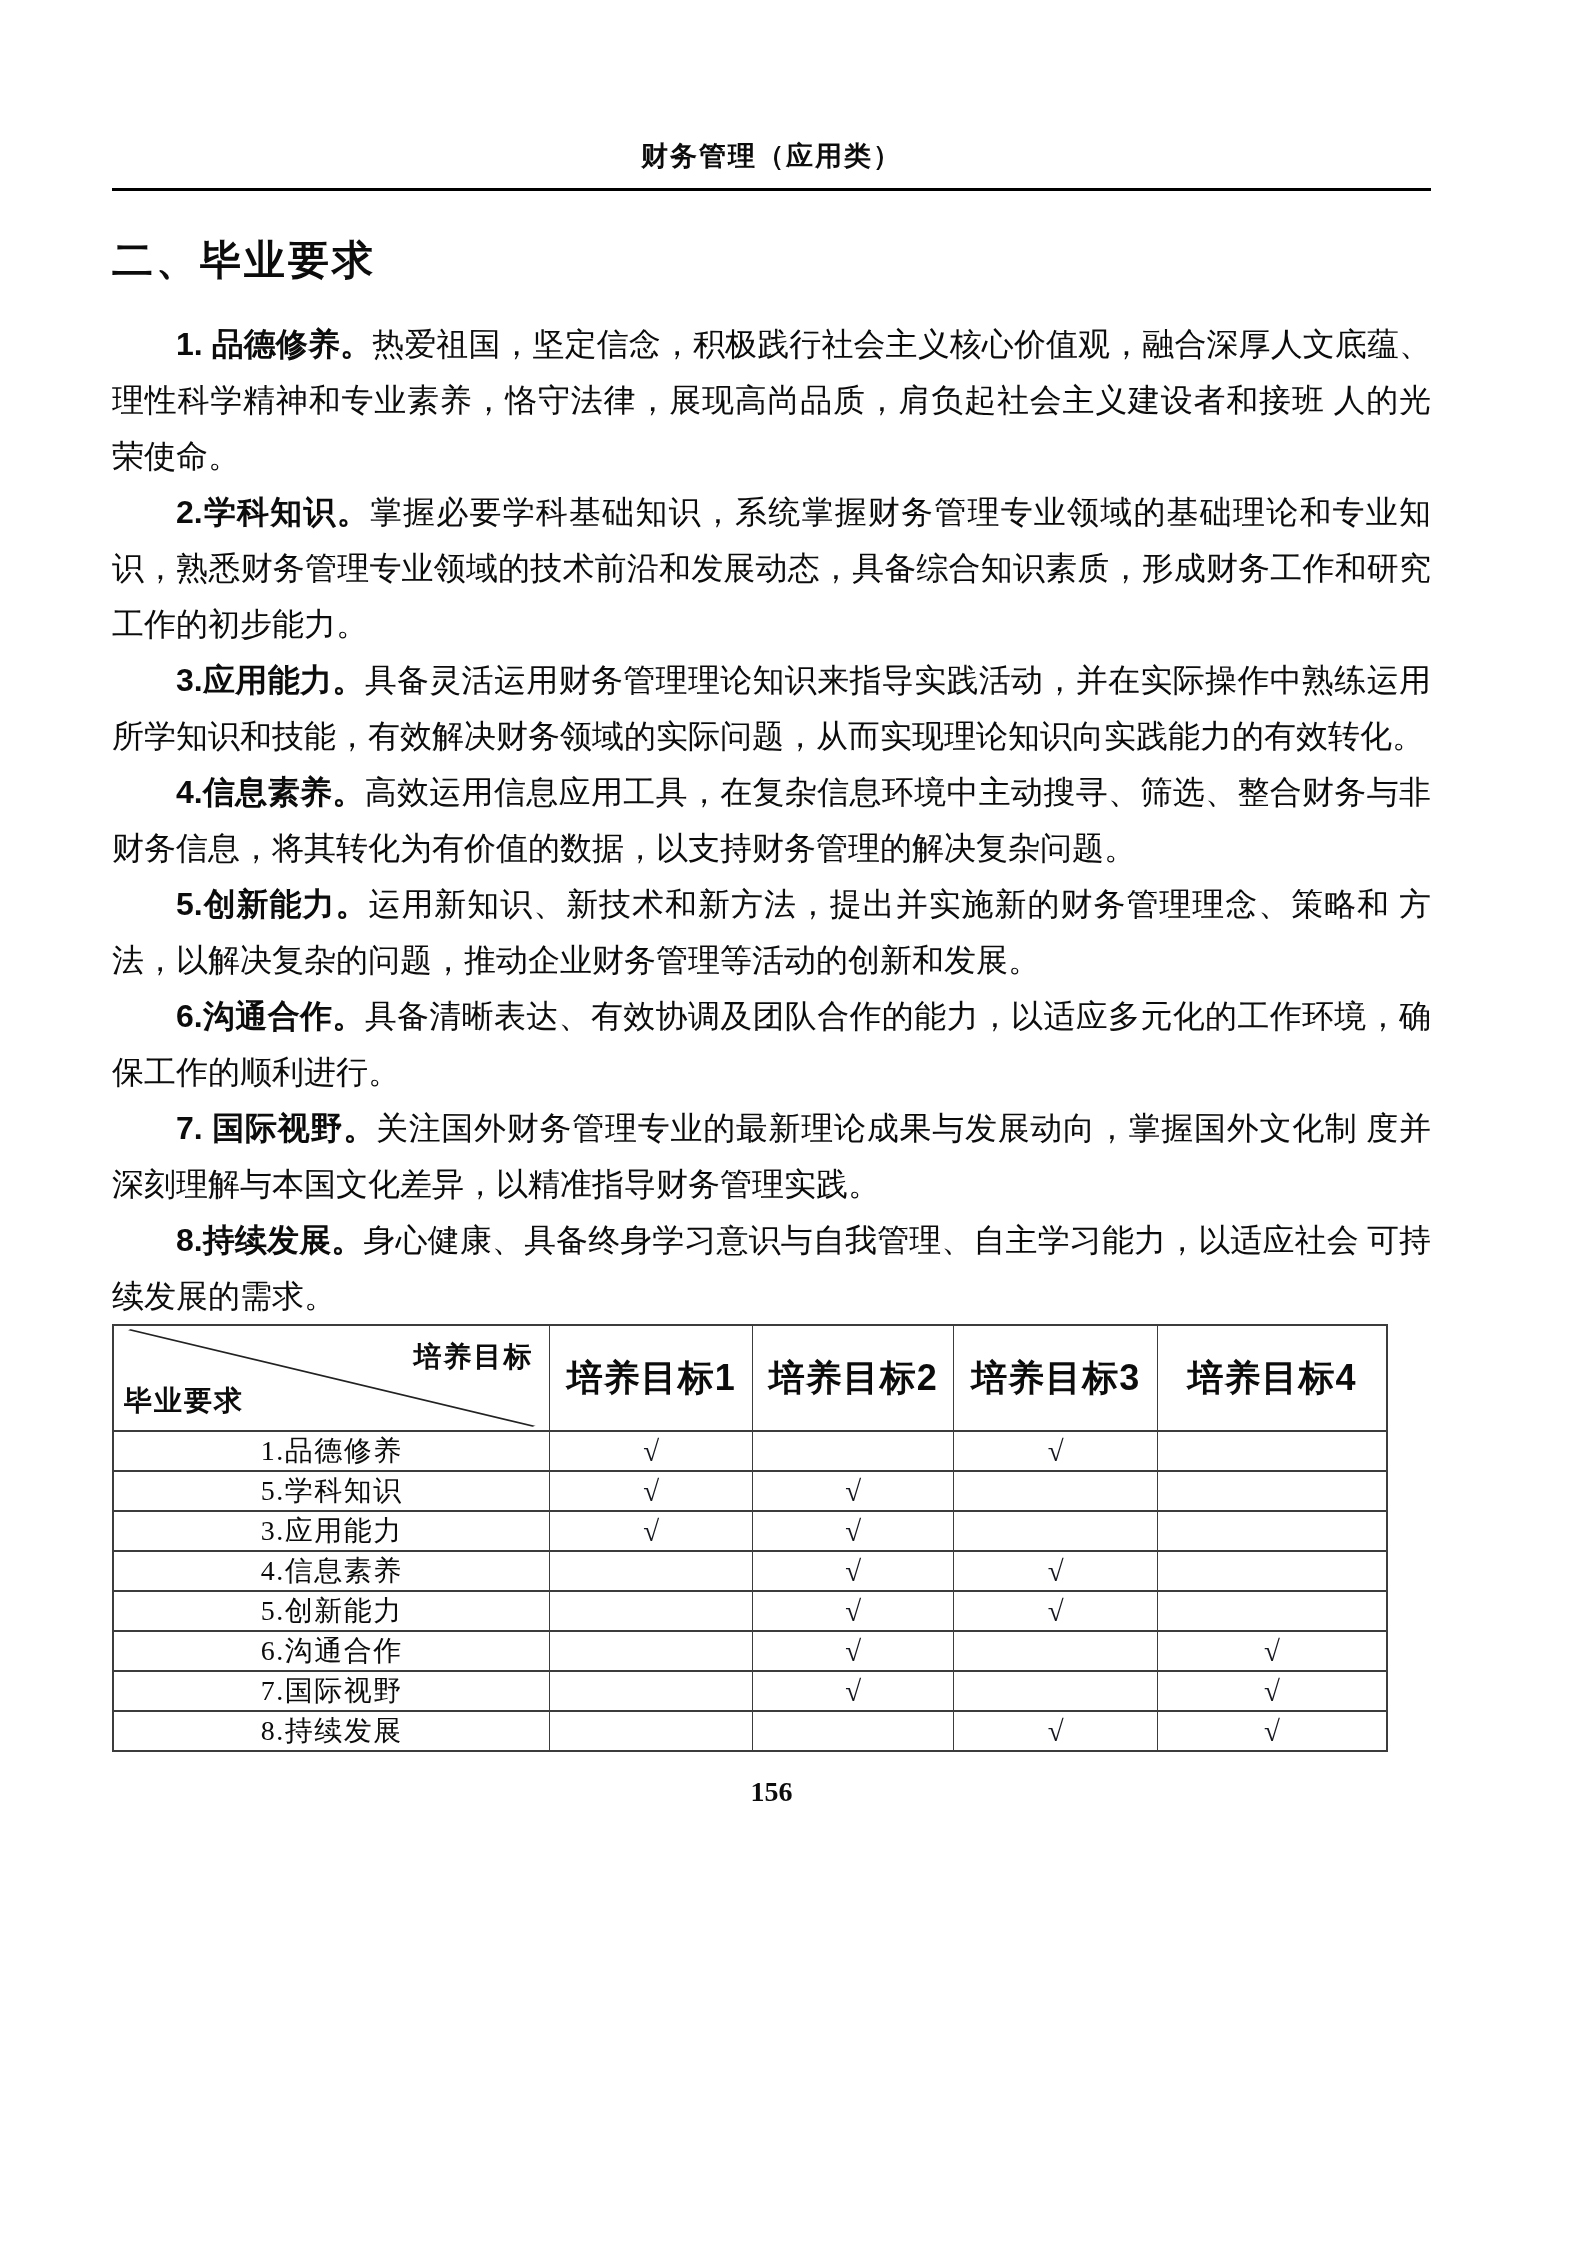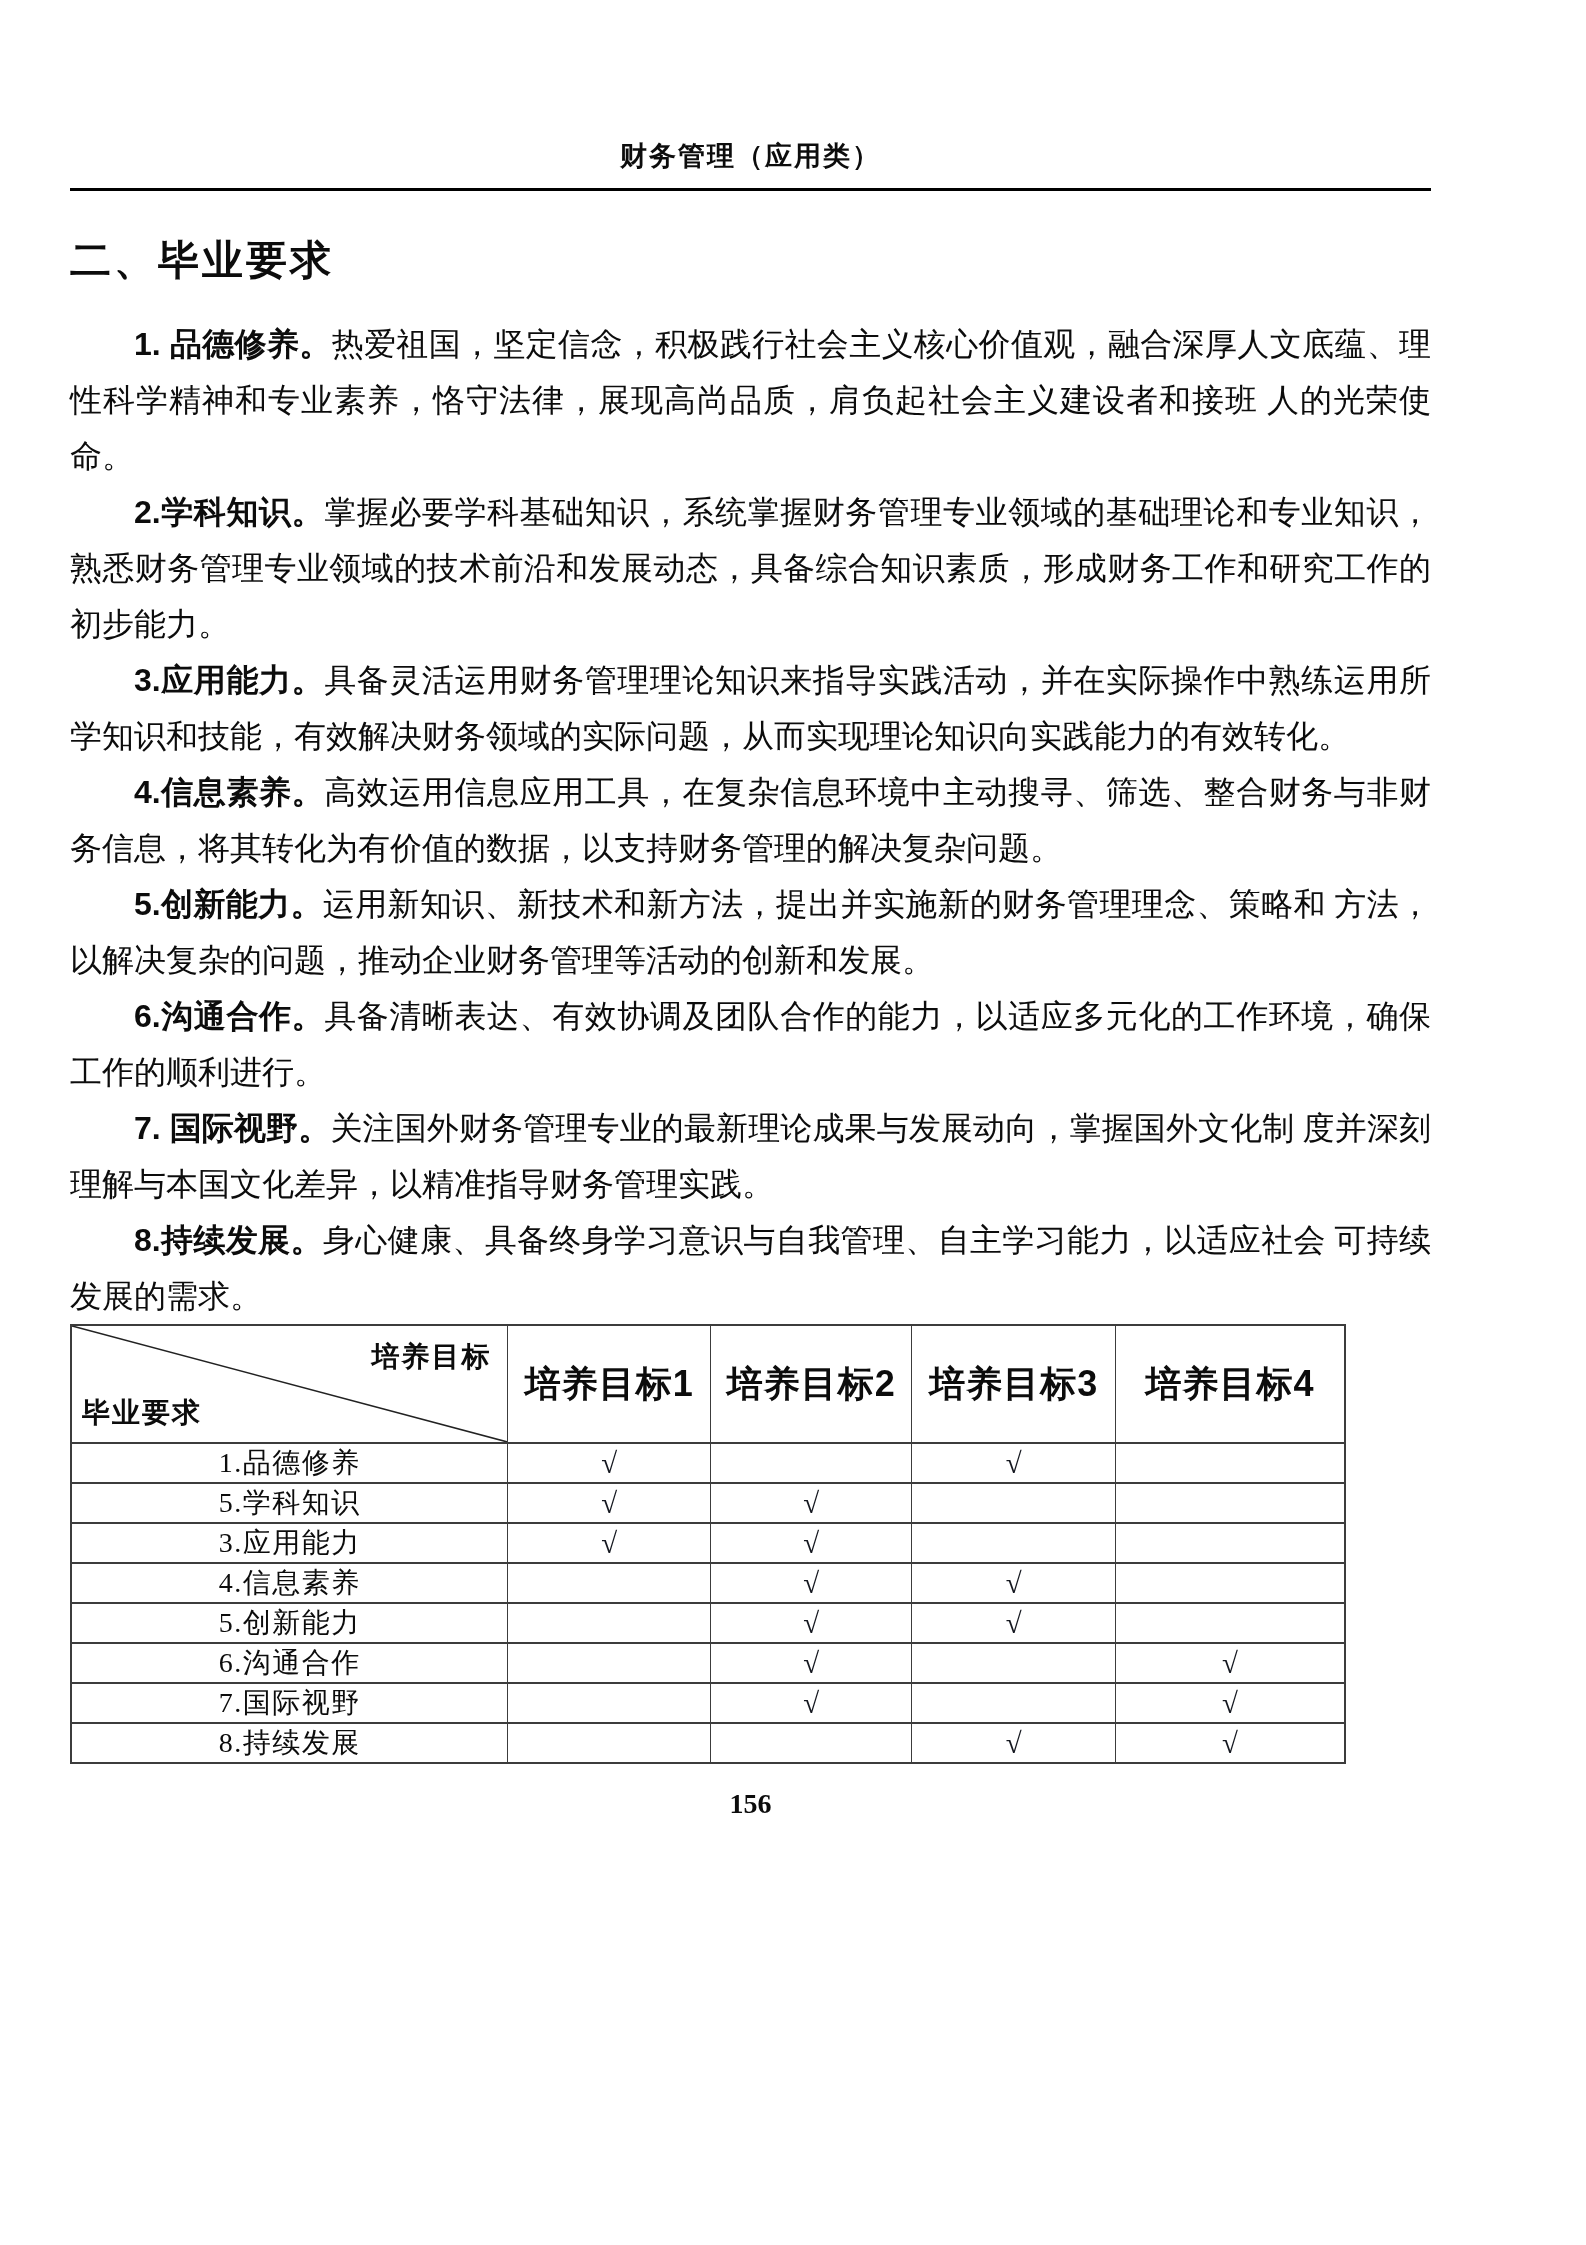--- a/index.html
+++ b/index.html
@@ -2,21 +2,21 @@
 <html><head>
 <meta charset="utf-8">
 <style>
   html,body{margin:0;padding:0;background:#e8e8e8;}
   .page{
     position:relative;
     width:1586px;height:2245px;
     margin:0 auto;
     background:#ffffff;
     box-sizing:border-box;
-    padding:138px 155px 0 70px;
+    padding:138px 155px 0 112px;
     color:#0c0c0c;
     font-family:"Liberation Serif", serif;
   }
   .running-head{
     text-align:center;
     font-family:"Liberation Sans", sans-serif;
     font-weight:bold;
     font-size:27px;
     letter-spacing:2px;
     margin:0 0 14px 0;
@@ -60,22 +60,23 @@
   table.mapping td, table.mapping th{
     border:1.5px solid #3c3c3c;
     border-top-width:2.5px;
     border-bottom-width:2.5px;
     padding:0;
     box-sizing:border-box;
   }
   table.mapping{border:2.5px solid #3c3c3c;}
   th.corner-cell{
     position:relative;
-    height:118px;
+    height:106px;
     overflow:hidden;
+    border-radius:28px;
   }
   .corner-cell svg{position:absolute;left:0;top:0;width:100%;height:100%;display:block;}
   .corner-top-right{
     position:absolute;top:12px;right:16px;
     font-family:"Liberation Sans", sans-serif;
     font-weight:bold;font-size:28px;letter-spacing:2px;
   }
   .corner-bottom-left{
     position:absolute;bottom:10px;left:10px;
     font-family:"Liberation Sans", sans-serif;

